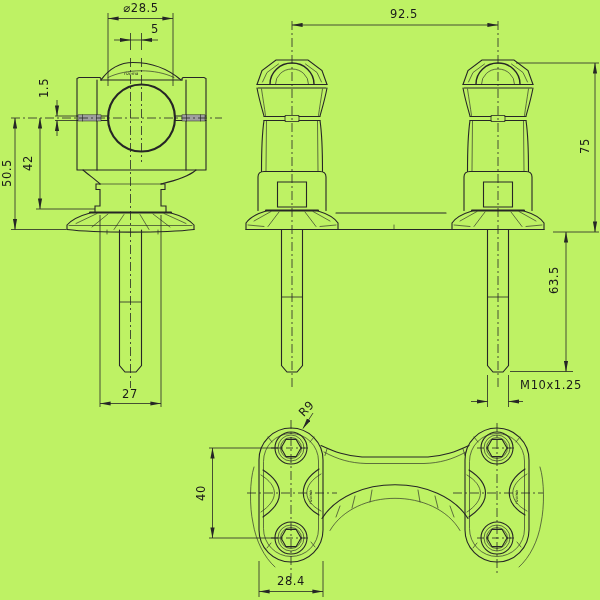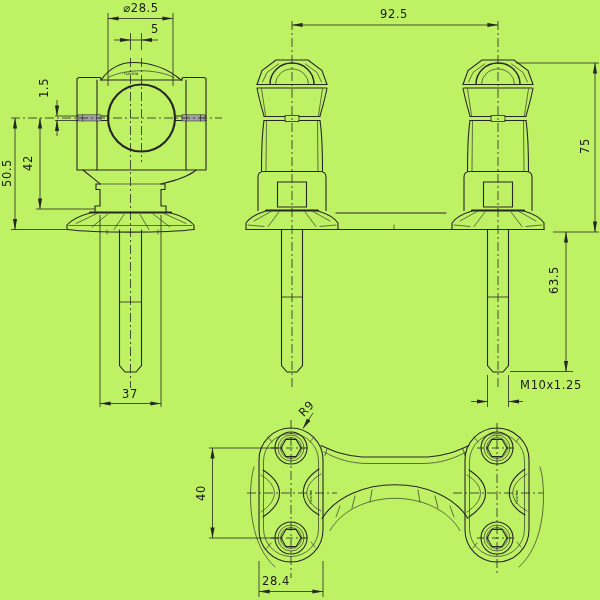--- a/index.html
+++ b/index.html
@@ -169,21 +169,21 @@
 
     <line class="dl" x1="313" y1="413" x2="303" y2="428.5" marker-end="url(#ar)"></line>
   </g>
 </svg>
 
   <span class="dim" style="left:141px;top:9px">⌀28.5</span>
   <span class="dim" style="left:155px;top:30px">5</span>
   <span class="dim vert" style="left:45px;top:88px">1.5</span>
   <span class="dim vert" style="left:29px;top:163px">42</span>
   <span class="dim vert" style="left:8px;top:173px">50.5</span>
-  <span class="dim" style="left:130px;top:395px">37</span>
-  <span class="dim" style="left:394px;top:15px">92.5</span>
+  <span class="dim" style="left:130px;top:395px">27</span>
+  <span class="dim" style="left:404px;top:15px">92.5</span>
   <span class="dim vert" style="left:586px;top:146px">75</span>
   <span class="dim vert" style="left:555px;top:280px">63.5</span>
   <span class="dim" style="left:551px;top:386px">M10x1.25</span>
   <span class="dim diag" style="left:307px;top:409px">R9</span>
   <span class="dim vert" style="left:202px;top:493px">40</span>
-  <span class="dim" style="left:276px;top:582px">28.4</span>
+  <span class="dim" style="left:291px;top:582px">28.4</span>
 </div>
 
 </body></html>

